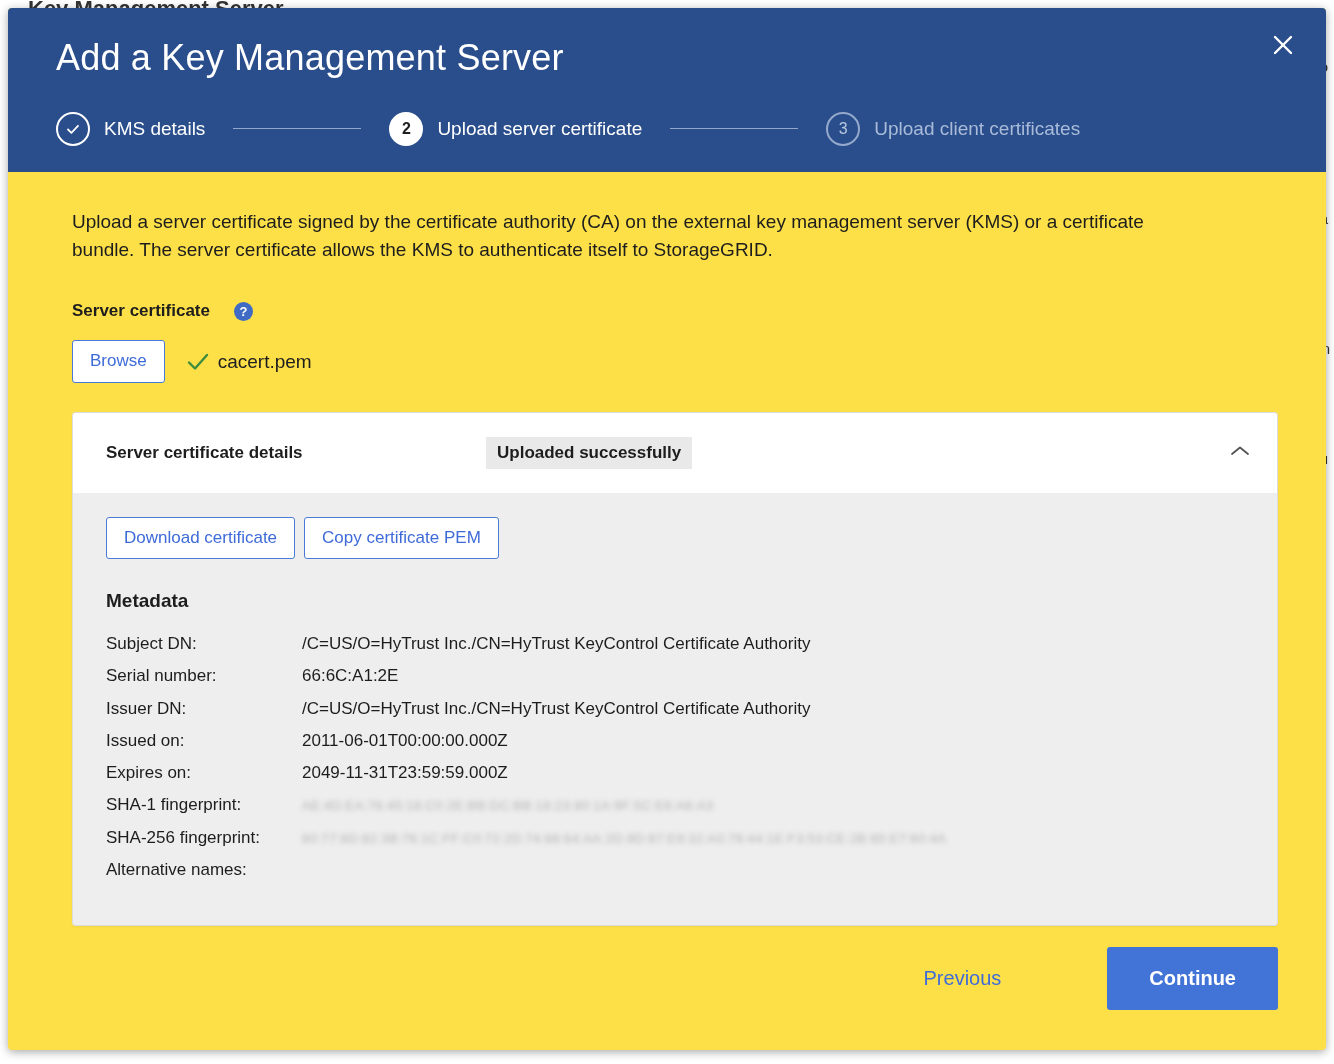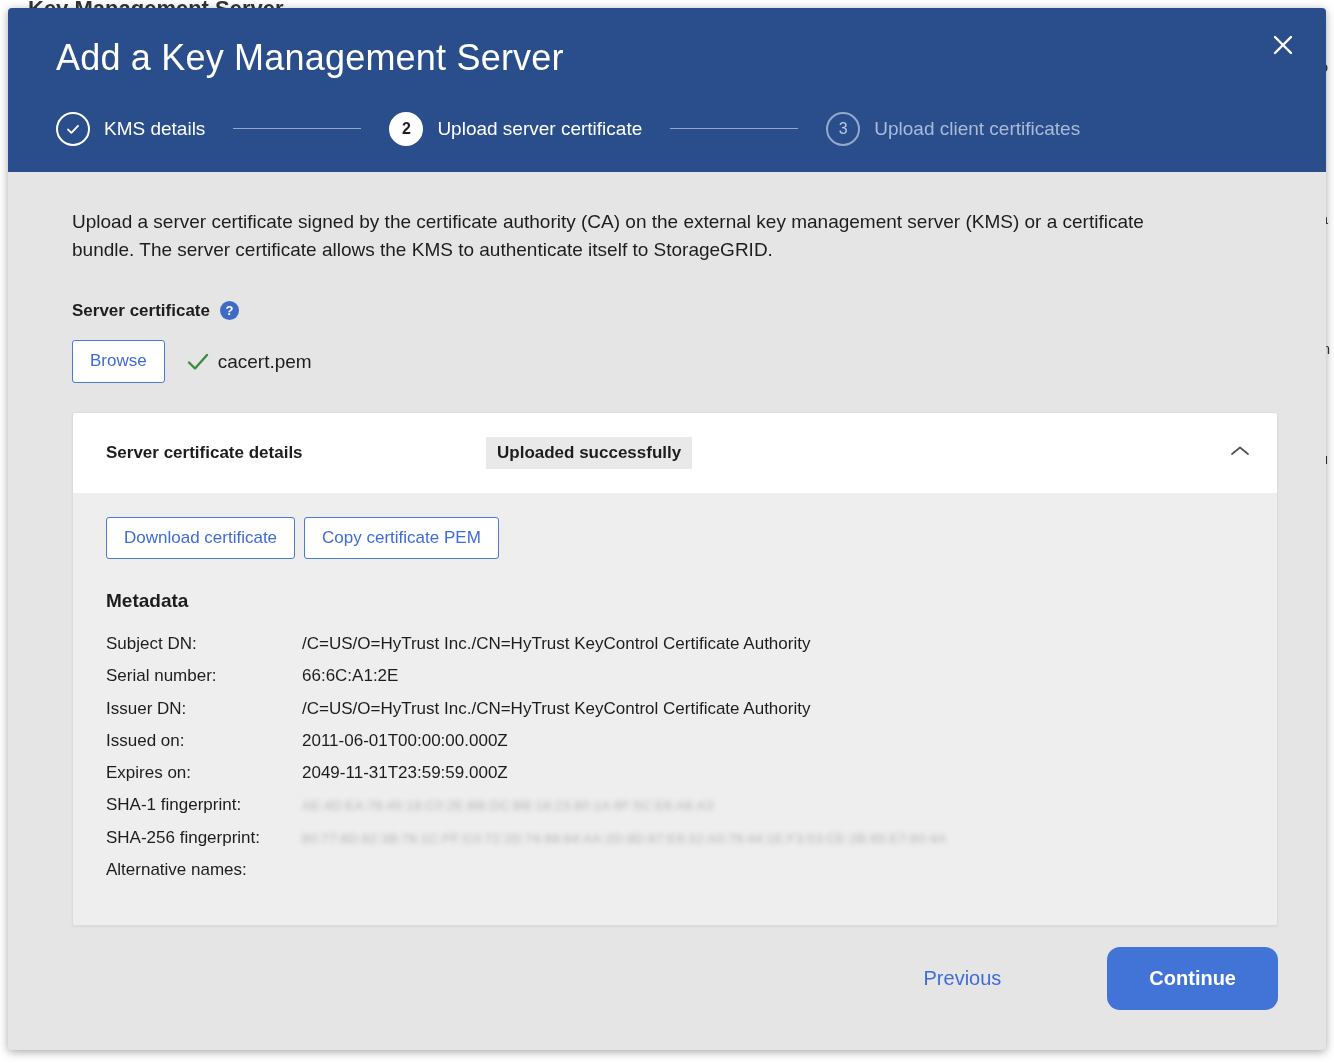--- a/index.html
+++ b/index.html
@@ -28,21 +28,21 @@
     white-space: nowrap;
     font-family: "Liberation Sans", sans-serif;
   }
 
   .modal {
     position: absolute;
     left: 8px;
     top: 8px;
     width: 1318px;
     height: 1042px;
-    background: #e5e5e5;
+    background: #fde047;
     border-radius: 4px;
     box-shadow: 0 2px 10px rgba(0,0,0,.35);
     overflow: hidden;
     display: flex;
     flex-direction: column;
   }
 
   
   .modal-header {
     background: #2a4e8c;
@@ -133,21 +133,22 @@
   .intro {
     font-size: 19px;
     line-height: 1.52;
     color: #1d1d1d;
     max-width: 1115px;
     margin: 0 0 36px 0;
   }
 
   .field-label-row {
     display: flex;
-    gap: 10px;
+    align-items: center;
+    gap: 24px;
     margin-bottom: 19px;
   }
   .field-label {
     font-size: 17px;
     font-weight: 700;
     color: #1d1d1d;
   }
   .help-icon {
     width: 19px; height: 19px;
     border-radius: 50%;
@@ -278,21 +279,21 @@
     margin-right: 74px;
     font-family: "Liberation Sans", sans-serif;
   }
   .btn-primary {
     background: #4274d8;
     border: none;
     color: #ffffff;
     font-size: 20px;
     font-weight: 700;
     padding: 20px 42px;
-    border-radius: 13px;
+    border-radius: 3px;
     cursor: pointer;
     font-family: "Liberation Sans", sans-serif;
   }
 </style>
 </head>
 <body>
 
 <div class="page-behind">
   <div class="behind-line" style="left:28px; top:-4px; font-size:22px; font-weight:700;">Key Management Server</div>
   <div class="behind-line" style="right:6px; top:58px;">o</div>

